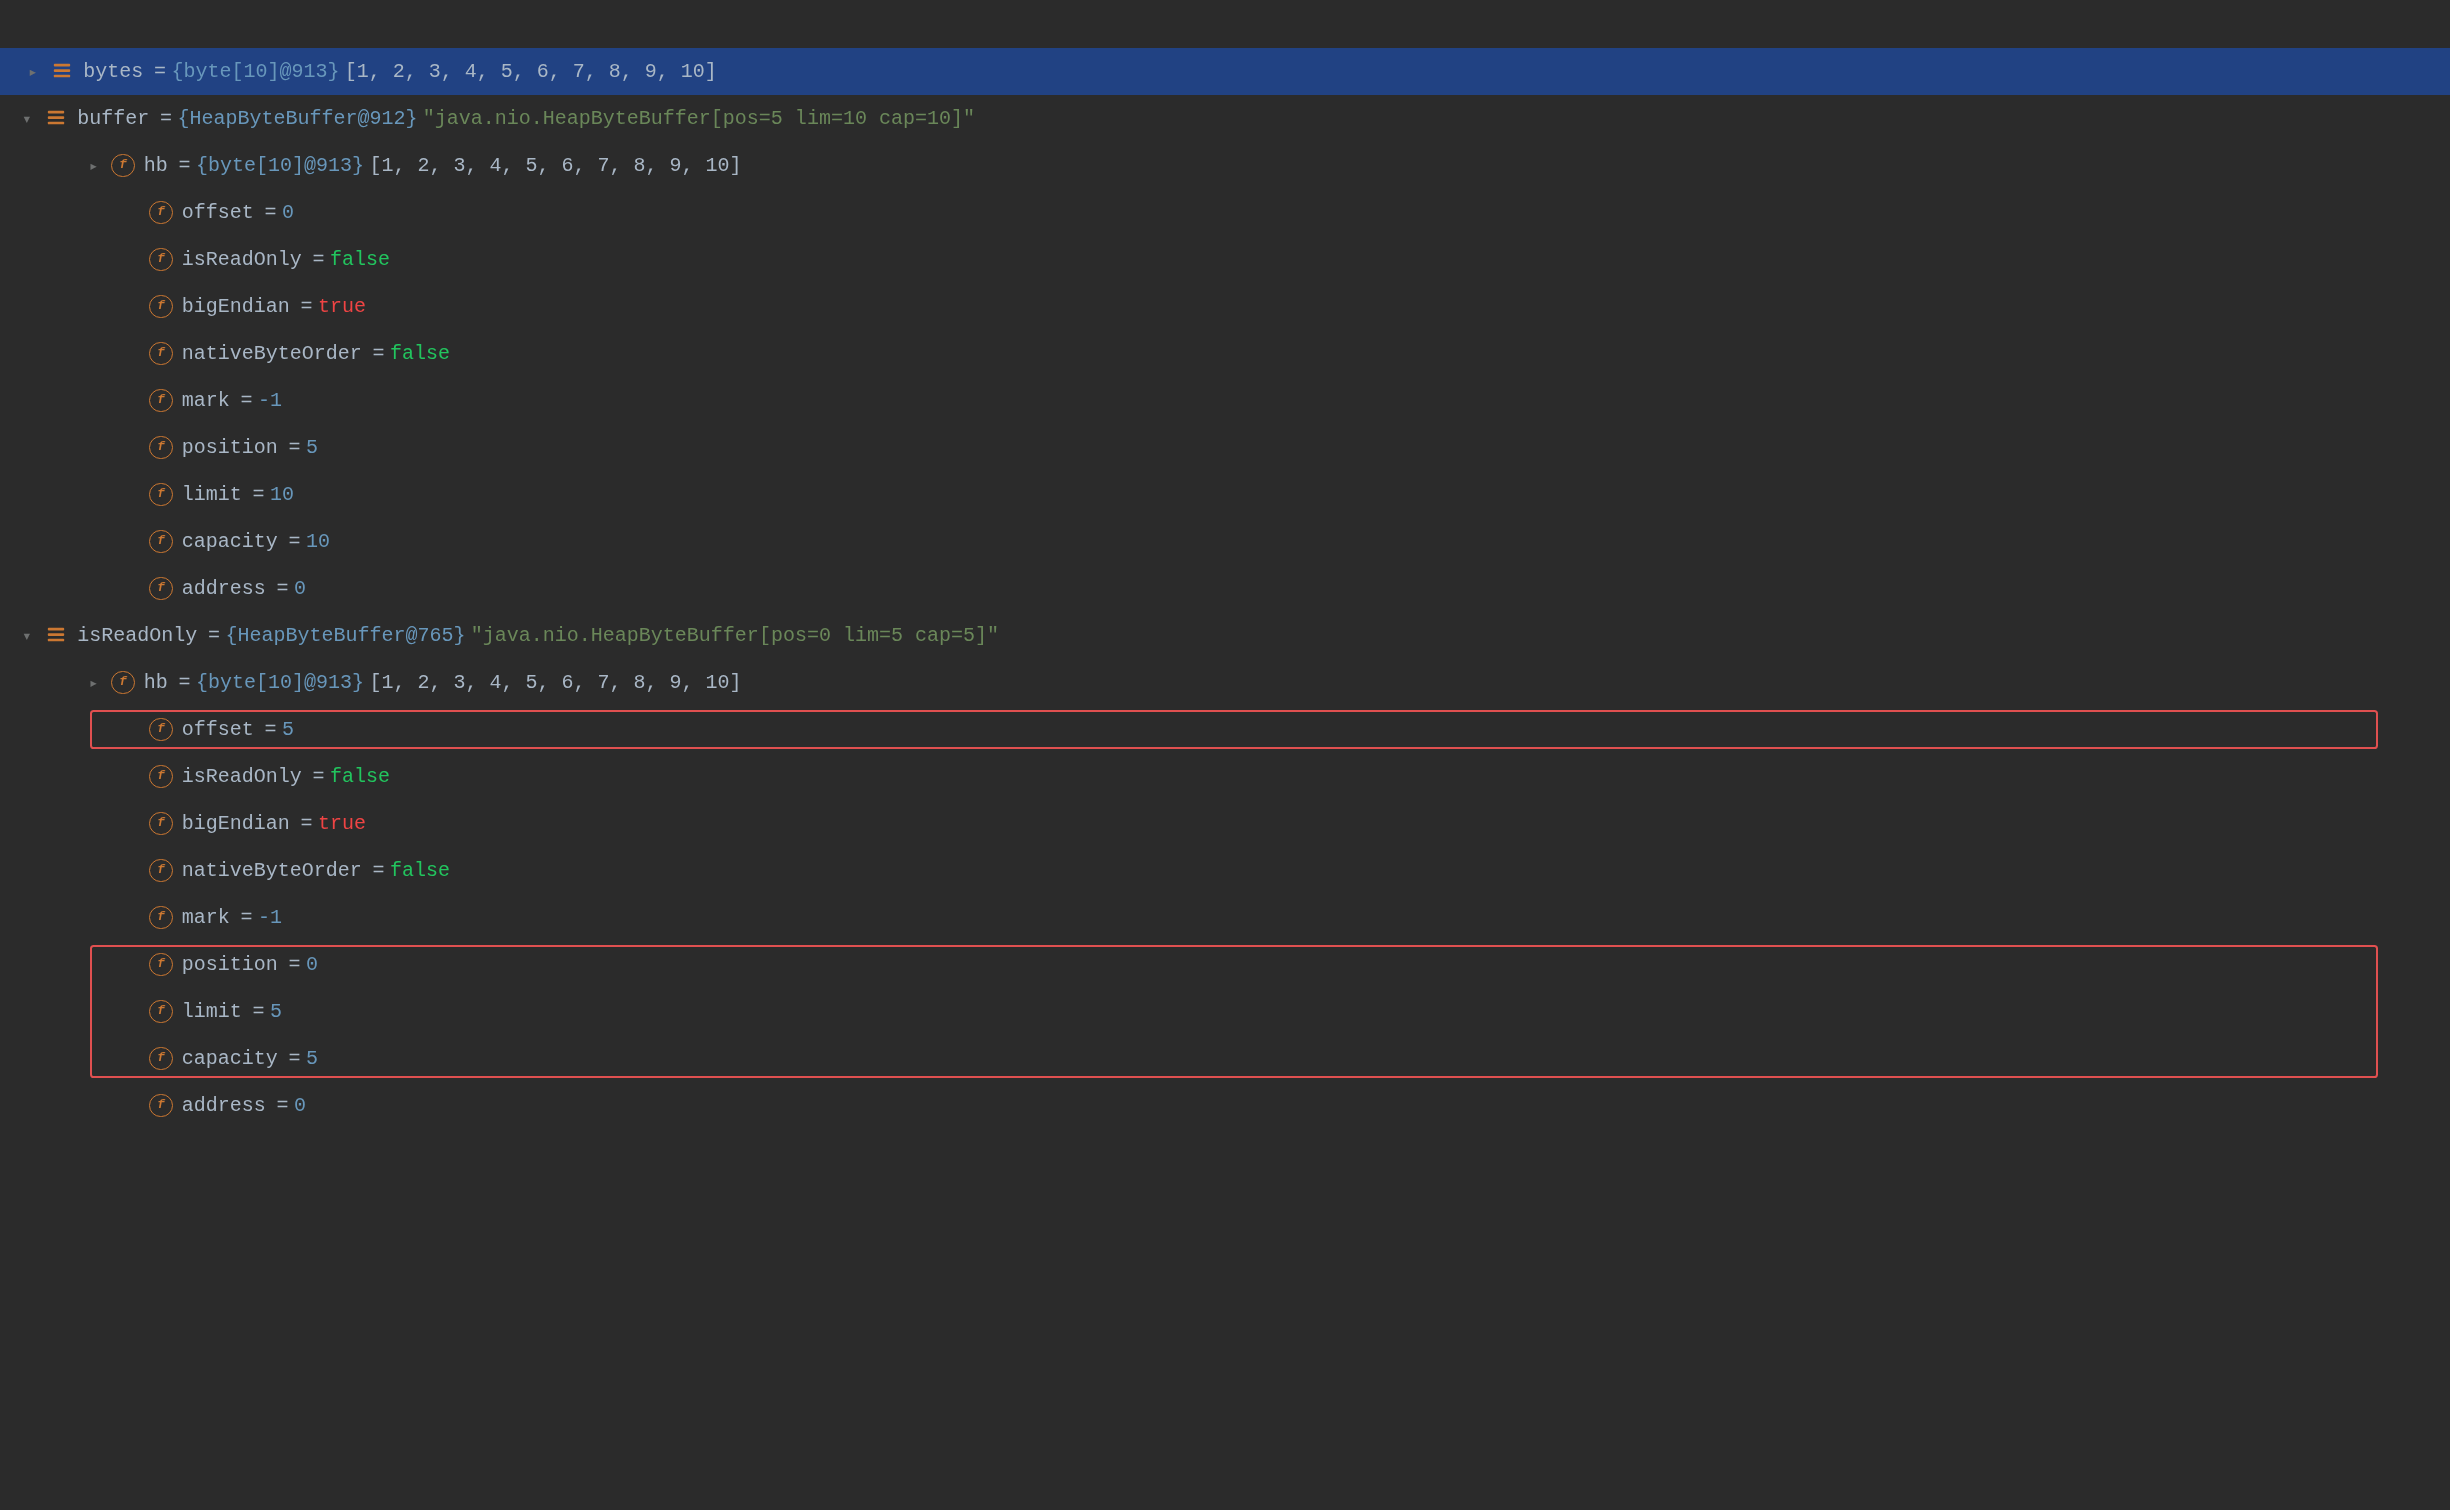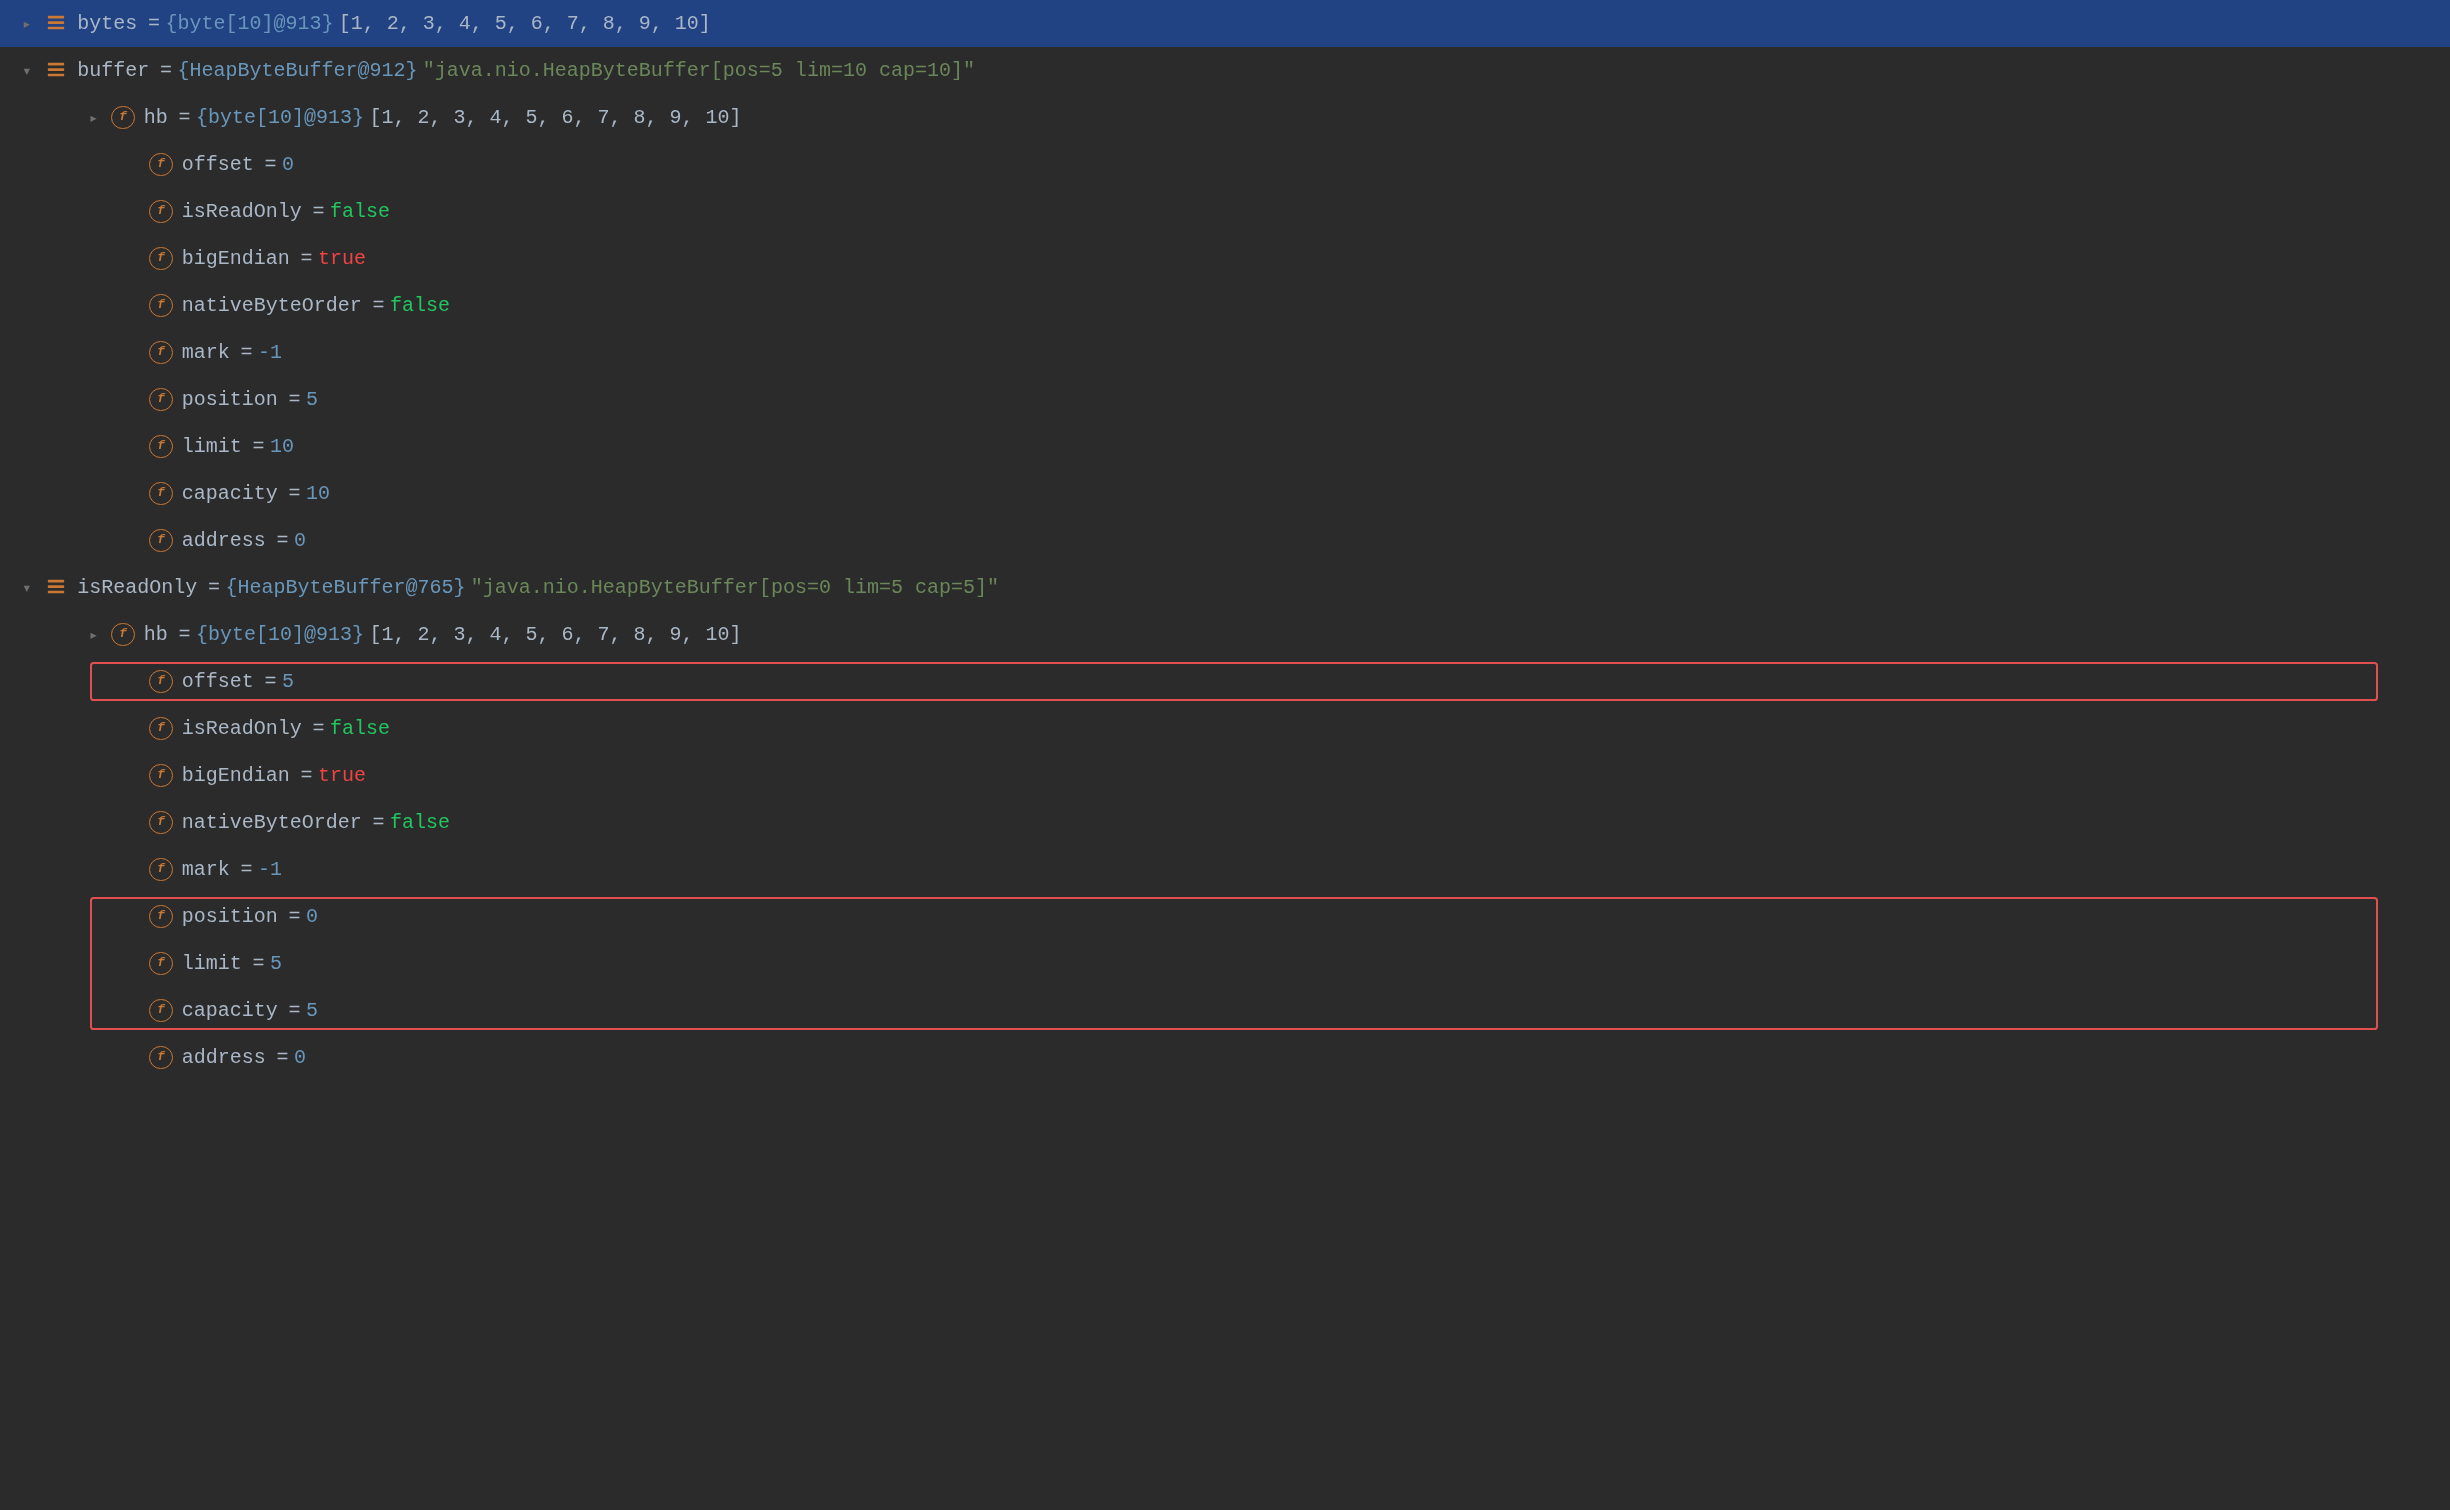--- a/index.html
+++ b/index.html
@@ -137,21 +137,21 @@
     .equals {
       color: #a9b7c6;
       margin: 0 5.4px;
     }
   </style>
 </head>
 <body>
 
 <div class="debugger-panel">
 
-  <div class="row selected" style="padding-left:0;">
+  <div class="row selected" style="padding-left:6px;margin-top:48px;">
     <div class="row-inner indent-1" style="padding-left:14.4px;">
       <span class="expand-icon collapsed"></span>
       <span class="list-icon">
         <svg viewBox="0 0 22 22" fill="none">
           <rect x="2" y="3" width="18" height="3" rx="1" fill="#cc7832"></rect>
           <rect x="2" y="9" width="18" height="3" rx="1" fill="#cc7832"></rect>
           <rect x="2" y="15" width="18" height="3" rx="1" fill="#cc7832"></rect>
         </svg>
       </span>
       <span class="var-name">bytes</span>

